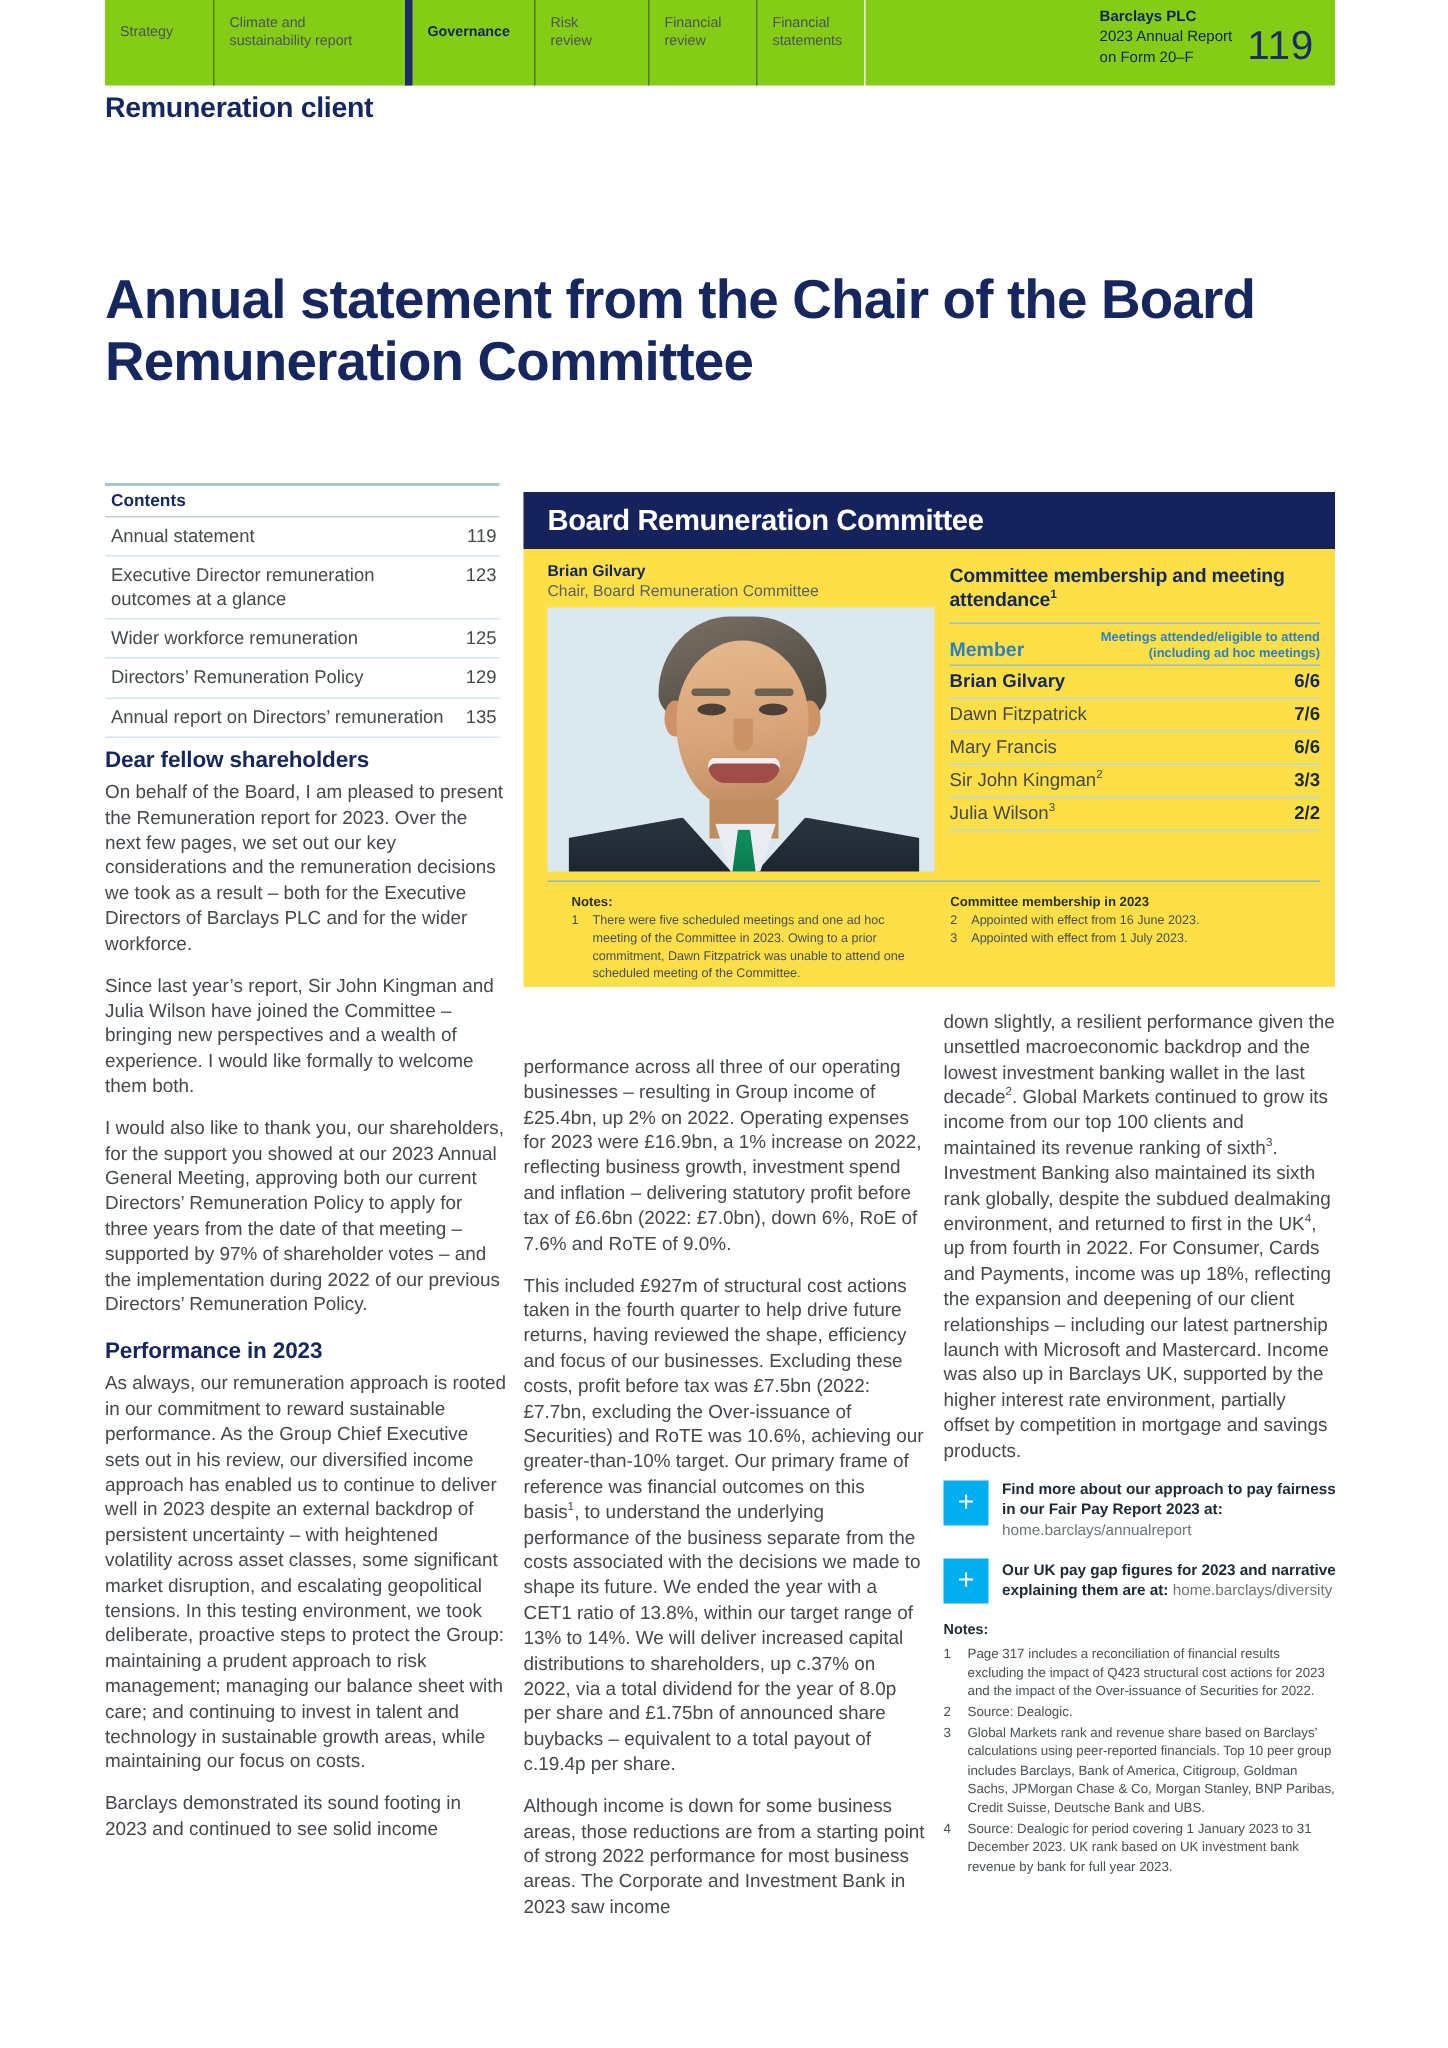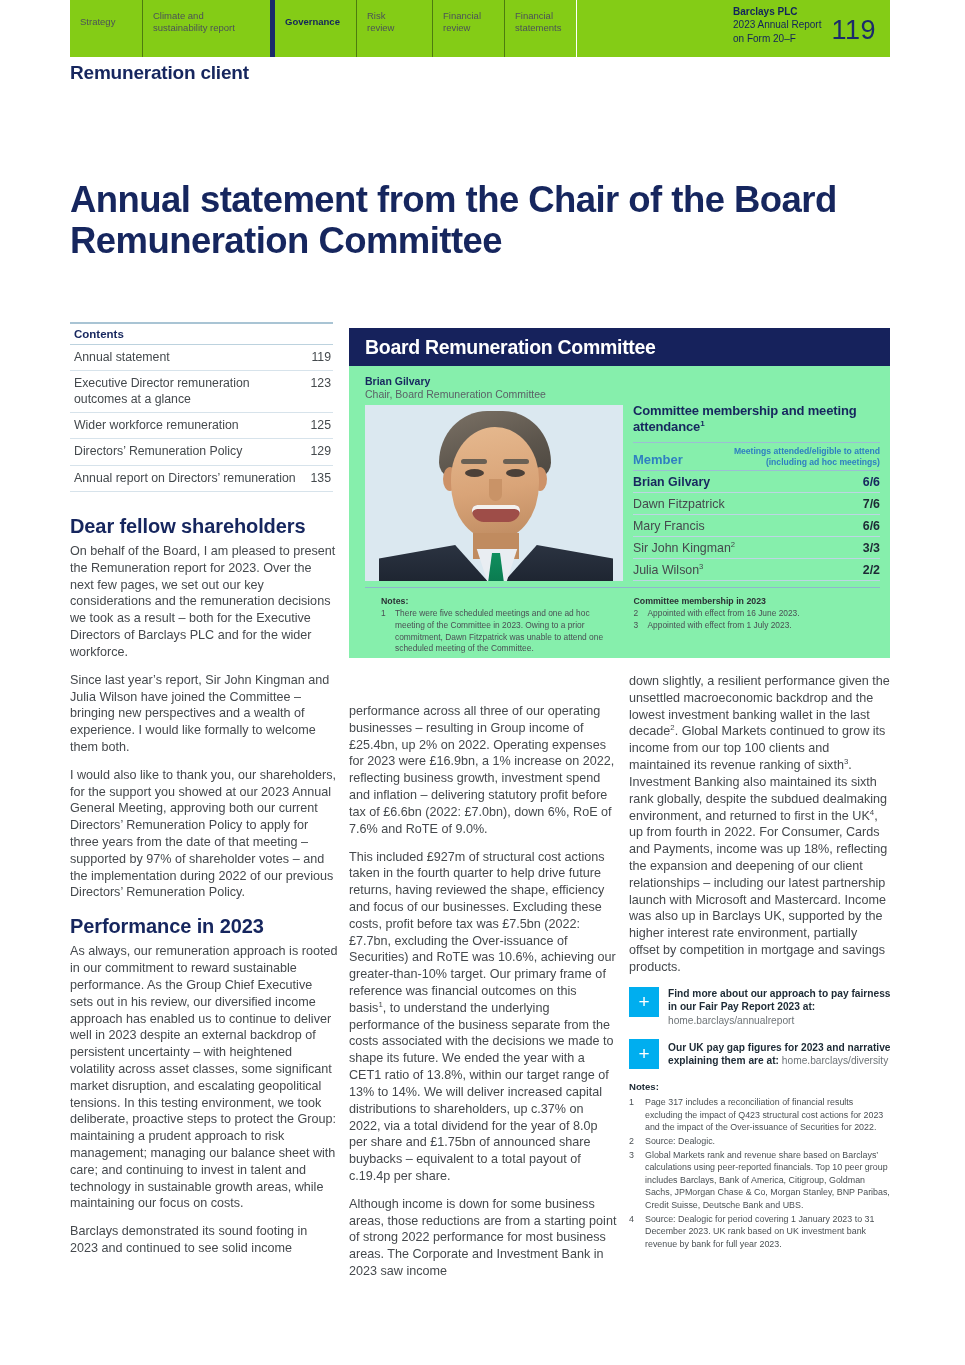--- a/index.html
+++ b/index.html
@@ -76,41 +76,41 @@
     padding: 5px 2px 5px 4px;
     font-size: 12.3px; color: #44494d; line-height: 1.25;
   }
   .contents-row .pg { color: #44494d; padding-left: 8px; white-space: nowrap; }
 
   
   .col-left {
     position: absolute; left: 70px; top: 498px; width: 268px;
   }
   h3.sub {
-    font-size: 20px; font-weight: bold; color: #16265e;
-    margin: 17px 0 5px 0; letter-spacing: -0.1px;
+    font-size: 15px; font-weight: bold; color: #16265e;
+    margin: 0 0 5px 0; letter-spacing: -0.1px;
   }
   h3.sub.spaced { margin-top: 14px; }
   .col-left p, .col-mid p, .col-right p {
     margin: 0 0 11px 0;
     font-size: 12.6px; line-height: 1.335; color: #45494d;
   }
 
   
   .feature {
     position: absolute; left: 349px; top: 328px; width: 541px; height: 330px;
-    background: #86efac;
+    background: #fde047;
   }
   .feature-head {
     background: #16225c; color: #ffffff;
     height: 38px; display: flex; align-items: center;
     padding-left: 16px;
     font-size: 19.5px; font-weight: bold; letter-spacing: -0.3px;
   }
-  .feature-body { display: flex; padding: 9px 10px 0 16px; gap: 10px; align-items: flex-end; }
+  .feature-body { display: flex; padding: 9px 10px 0 16px; gap: 10px; }
   .feature-left { width: 262px; }
   .person-name { font-size: 10.5px; font-weight: bold; color: #16265e; }
   .person-role { font-size: 10.5px; color: #5a6166; margin-top: 1px; }
   .photo {
     margin-top: 5px; width: 258px; height: 176px;
     position: relative; overflow: hidden;
     background: #dbe8f0;
   }
   .photo .hair {
     position:absolute; left:74px; top:6px; width:112px; height:74px;

